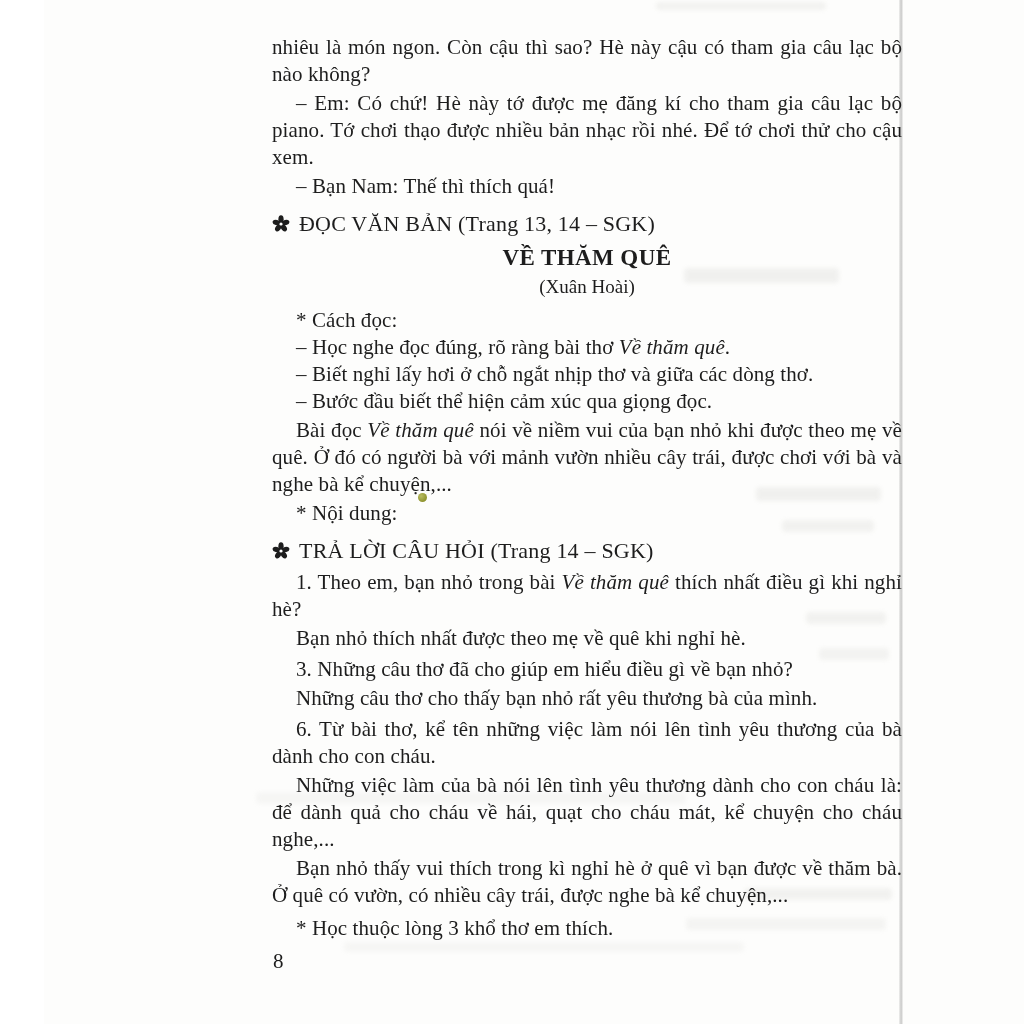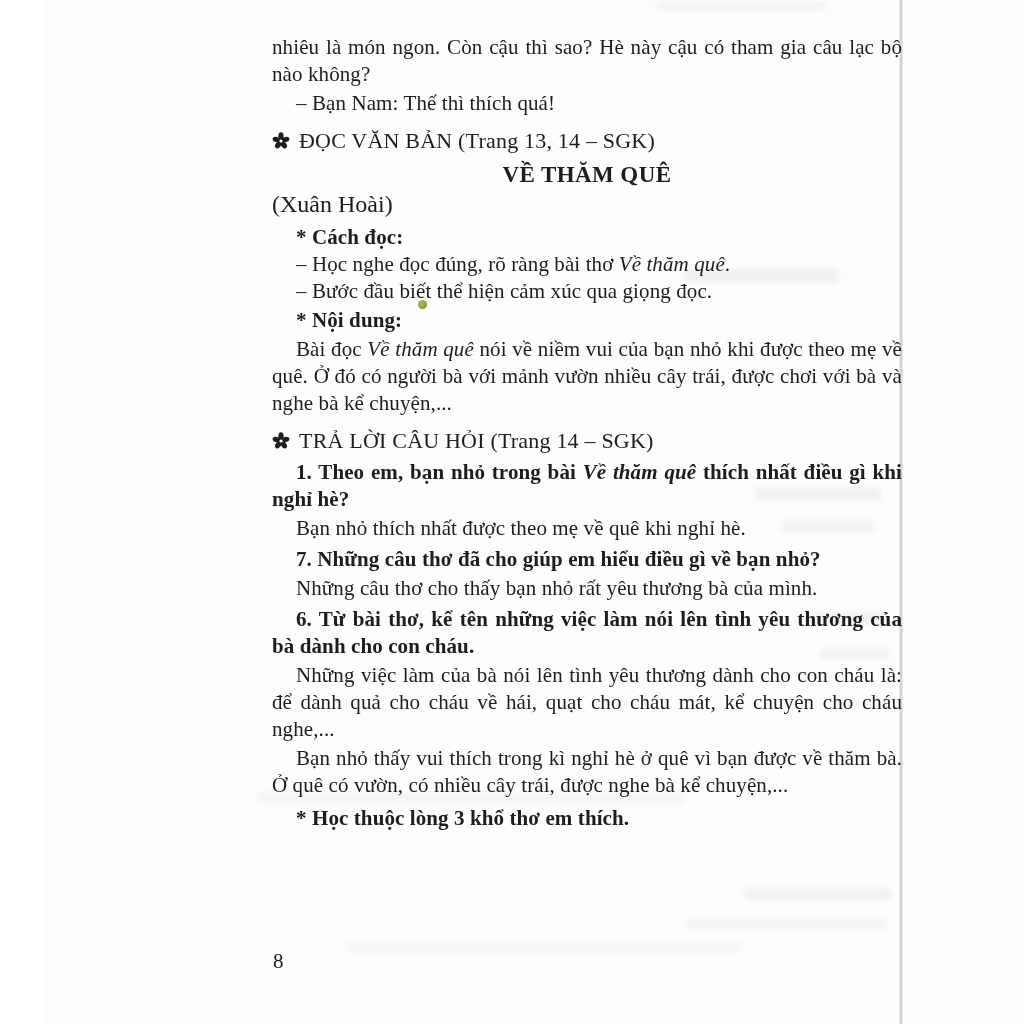--- a/index.html
+++ b/index.html
@@ -7,25 +7,25 @@
     position:relative;width:1024px;height:1024px;overflow:hidden;
     background:#fdfdfc;color:#1d1d1d;
     font-family:"Liberation Serif","DejaVu Serif",serif;
     margin-left:44px;
   }
   .text-column{position:absolute;left:228px;top:34px;width:630px;}
   p{margin:0;}
   .body{font-size:21px;line-height:27px;letter-spacing:.1px;}
   .j{text-align:justify;text-justify:inter-word;}
   .ind{text-indent:24px;}
-  .b{font-weight:bold;}
+  .b{font-weight:normal;}
   .mt2{margin-top:2px;}.mt4{margin-top:4px;}.mt6{margin-top:6px;}
   .heading{font-size:22px;font-weight:normal;line-height:30px;margin-top:9px;margin-bottom:3px;letter-spacing:.2px;white-space:nowrap;}
   .poem-title{font-size:23px;font-weight:bold;text-align:center;line-height:31px;margin-top:2px;letter-spacing:.4px;}
-  .poem-author{font-size:24px;text-align:left;line-height:28px;margin-bottom:2px;}
+  .poem-author{font-size:19px;text-align:center;line-height:28px;margin-bottom:2px;}
   .flower{display:inline-block;margin-right:9px;}
   .flower svg{vertical-align:-2px;}
   .noi-label{position:relative;}
   .ink-dot{
     position:absolute;left:146px;top:-7px;width:9px;height:9px;border-radius:50%;
     background:radial-gradient(circle at 35% 35%,#b8bc62,#8f932f 70%);
     filter:blur(.4px);
   }
   .page-num{position:absolute;left:229px;top:948px;font-size:21px;line-height:26px;}
   .page-edge{
@@ -58,62 +58,64 @@
   <div class="smudge s7"></div>
   <div class="smudge s8"></div>
   <div class="smudge s9"></div>
   <div class="smudge s10"></div>
 
   <div class="page-edge"></div>
 
   <div class="text-column">
 
     <p class="body j">nhiêu là món ngon. Còn cậu thì sao? Hè này cậu có tham gia câu lạc bộ nào không?</p>
+    <p class="body j ind mt2">– Em: Có chứ! Hè này tớ được mẹ đăng kí cho tham gia câu lạc bộ piano. Tớ chơi thạo được nhiều bản nhạc rồi nhé. Để tớ chơi thử cho cậu xem.</p>
     <p class="body ind mt2">– Bạn Nam: Thế thì thích quá!</p>
 
     <p class="heading">
       <span class="flower"><svg width="18" height="18" viewBox="0 0 24 24" aria-hidden="true">
         <g fill="#1d1d1d">
           <ellipse cx="12" cy="5.6" rx="3.5" ry="5.2"></ellipse>
           <ellipse cx="12" cy="5.6" rx="3.5" ry="5.2" transform="rotate(72 12 12)"></ellipse>
           <ellipse cx="12" cy="5.6" rx="3.5" ry="5.2" transform="rotate(144 12 12)"></ellipse>
           <ellipse cx="12" cy="5.6" rx="3.5" ry="5.2" transform="rotate(216 12 12)"></ellipse>
           <ellipse cx="12" cy="5.6" rx="3.5" ry="5.2" transform="rotate(288 12 12)"></ellipse>
         </g>
         <circle cx="12" cy="12" r="2.1" fill="#ffffff"></circle>
       </svg></span><span>ĐỌC VĂN BẢN (Trang 13, 14 – SGK)</span>
     </p>
 
     <p class="poem-title">VỀ THĂM QUÊ</p>
     <p class="poem-author">(Xuân Hoài)</p>
 
     <p class="body b ind mt6">* Cách đọc:</p>
     <p class="body j ind"><span>– Học nghe đọc đúng, rõ ràng bài thơ </span><i>Về thăm quê</i><span>.</span></p>
+    <p class="body j ind">– Biết nghỉ lấy hơi ở chỗ ngắt nhịp thơ và giữa các dòng thơ.</p>
     <p class="body j ind">– Bước đầu biết thể hiện cảm xúc qua giọng đọc.</p>
 
+    <p class="body j ind mt2"><span>Bài đọc </span><i>Về thăm quê</i><span> nói về niềm vui của bạn nhỏ khi được theo mẹ về quê. Ở đó có người bà với mảnh vườn nhiều cây trái, được chơi với bà và nghe bà kể chuyện,...</span></p>
     <p class="body b ind mt2 noi-label"><span>* Nội dung:</span><span class="ink-dot"></span></p>
-    <p class="body j ind mt2"><span>Bài đọc </span><i>Về thăm quê</i><span> nói về niềm vui của bạn nhỏ khi được theo mẹ về quê. Ở đó có người bà với mảnh vườn nhiều cây trái, được chơi với bà và nghe bà kể chuyện,...</span></p>
 
     <p class="heading">
       <span class="flower"><svg width="18" height="18" viewBox="0 0 24 24" aria-hidden="true">
         <g fill="#1d1d1d">
           <ellipse cx="12" cy="5.6" rx="3.5" ry="5.2"></ellipse>
           <ellipse cx="12" cy="5.6" rx="3.5" ry="5.2" transform="rotate(72 12 12)"></ellipse>
           <ellipse cx="12" cy="5.6" rx="3.5" ry="5.2" transform="rotate(144 12 12)"></ellipse>
           <ellipse cx="12" cy="5.6" rx="3.5" ry="5.2" transform="rotate(216 12 12)"></ellipse>
           <ellipse cx="12" cy="5.6" rx="3.5" ry="5.2" transform="rotate(288 12 12)"></ellipse>
         </g>
         <circle cx="12" cy="12" r="2.1" fill="#ffffff"></circle>
       </svg></span><span>TRẢ LỜI CÂU HỎI (Trang 14 – SGK)</span>
     </p>
 
     <p class="body b j ind mt2"><span>1. Theo em, bạn nhỏ trong bài </span><i>Về thăm quê</i><span> thích nhất điều gì khi nghỉ hè?</span></p>
     <p class="body j ind mt2">Bạn nhỏ thích nhất được theo mẹ về quê khi nghỉ hè.</p>
 
-    <p class="body b j ind mt4">7. Những câu thơ đã cho giúp em hiểu điều gì về bạn nhỏ?</p>
+    <p class="body b j ind mt4">3. Những câu thơ đã cho giúp em hiểu điều gì về bạn nhỏ?</p>
     <p class="body j ind mt2">Những câu thơ cho thấy bạn nhỏ rất yêu thương bà của mình.</p>
 
     <p class="body b j ind mt4">6. Từ bài thơ, kể tên những việc làm nói lên tình yêu thương của bà dành cho con cháu.</p>
     <p class="body j ind mt2">Những việc làm của bà nói lên tình yêu thương dành cho con cháu là: để dành quả cho cháu về hái, quạt cho cháu mát, kể chuyện cho cháu nghe,...</p>
 
     <p class="body j ind mt2">Bạn nhỏ thấy vui thích trong kì nghỉ hè ở quê vì bạn được về thăm bà. Ở quê có vườn, có nhiều cây trái, được nghe bà kể chuyện,...</p>
 
     <p class="body b ind mt6">* Học thuộc lòng 3 khổ thơ em thích.</p>
   </div>
 

